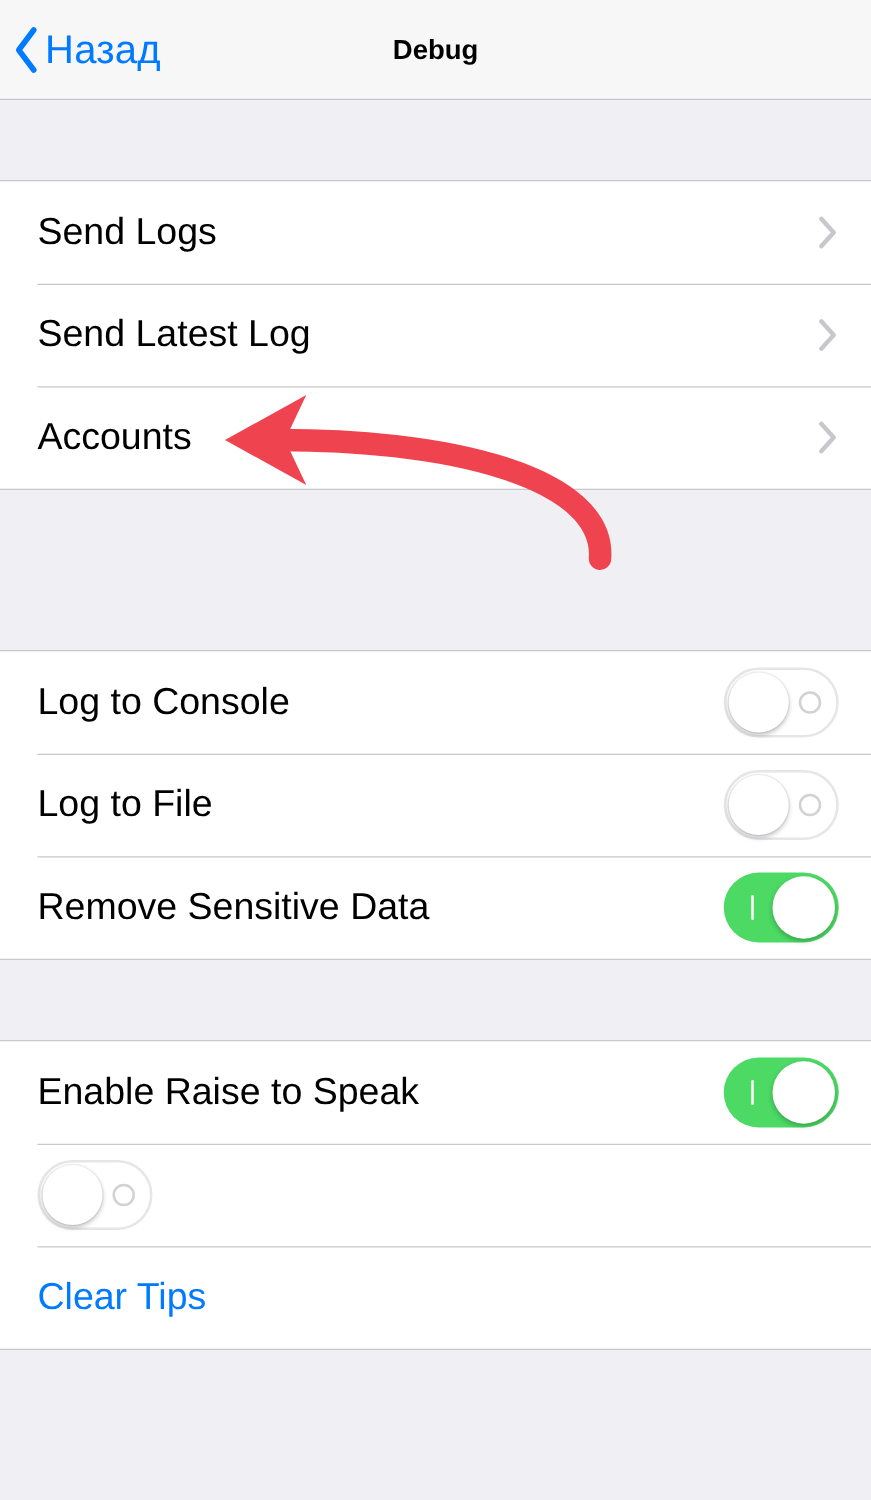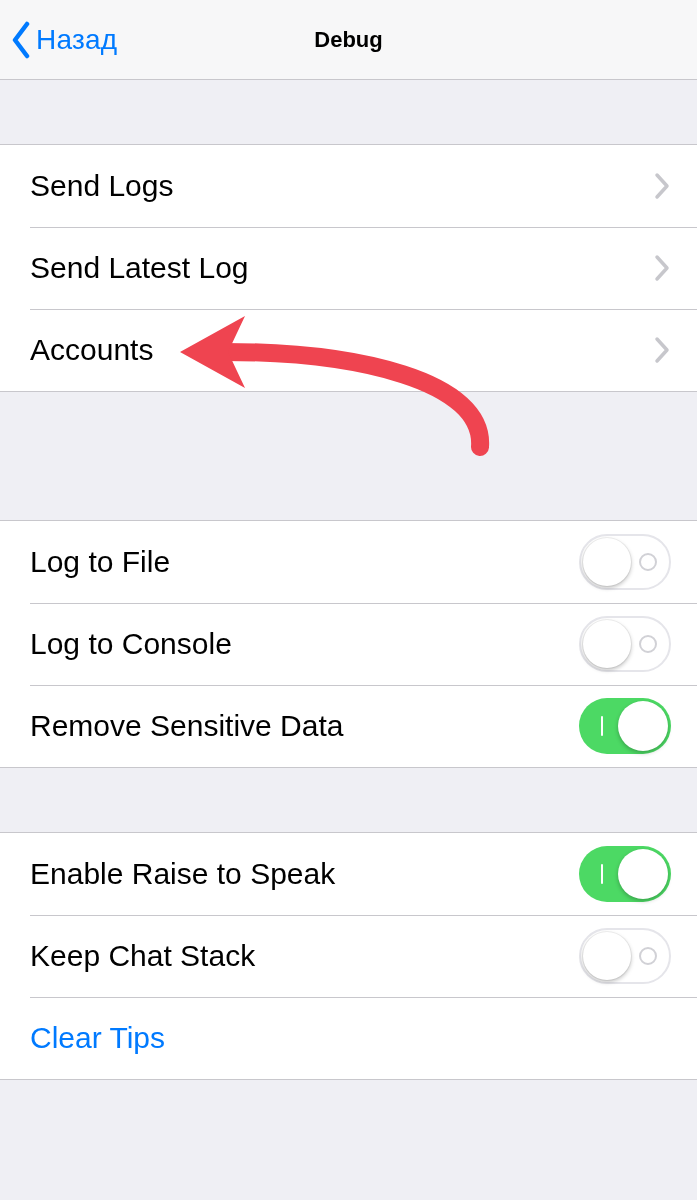--- a/index.html
+++ b/index.html
@@ -14,21 +14,21 @@
     height: 80px;
     background: #f7f7f8;
     border-bottom: 1px solid #c8c7cc;
     display: flex;
     align-items: center;
   }
   .back-btn {
     display: flex;
     align-items: center;
     color: #007aff;
-    font-size: 28px;
+    font-size: 32px;
     padding-left: 10px;
     cursor: pointer;
   }
   .back-btn svg { display: block; }
   .back-label { margin-left: 4px; font-weight: 400; letter-spacing: 0.2px; }
   .nav-title {
     position: absolute;
     left: 0; right: 0;
     text-align: center;
     font-size: 22px;
@@ -148,28 +148,28 @@
         <span class="cell-label">Accounts</span>
         <svg class="chevron" viewBox="0 0 18 28">
           <path d="M4 3 L14 14 L4 25"></path>
         </svg>
       </div>
     </div>
     <div class="spacer"></div>
     <div class="spacer"></div>
     <div class="group">
       <div class="cell">
+        <span class="cell-label">Log to Console</span>
+        <div class="switch switch-off">
+          <span class="knob"></span>
+          <span class="ring"></span>
+        </div>
+      </div>
+      <div class="cell">
         <span class="cell-label">Log to File</span>
-        <div class="switch switch-off">
-          <span class="knob"></span>
-          <span class="ring"></span>
-        </div>
-      </div>
-      <div class="cell">
-        <span class="cell-label">Log to Console</span>
         <div class="switch switch-off">
           <span class="knob"></span>
           <span class="ring"></span>
         </div>
       </div>
       <div class="cell">
         <span class="cell-label">Remove Sensitive Data</span>
         <div class="switch switch-on">
           <span class="tick"></span>
           <span class="knob"></span>
@@ -179,21 +179,20 @@
     <div class="spacer"></div>
     <div class="group">
       <div class="cell">
         <span class="cell-label">Enable Raise to Speak</span>
         <div class="switch switch-on">
           <span class="tick"></span>
           <span class="knob"></span>
         </div>
       </div>
       <div class="cell">
-        <span class="cell-label">Keep Chat Stack</span>
         <div class="switch switch-off">
           <span class="knob"></span>
           <span class="ring"></span>
         </div>
       </div>
       <div class="cell cell-link">
         <span class="cell-label">Clear Tips</span>
       </div>
     </div>
     <svg width="400" height="175" viewBox="110 222 400 175" class="annotation-arrow" style="left: 110px; top: 222px;">

